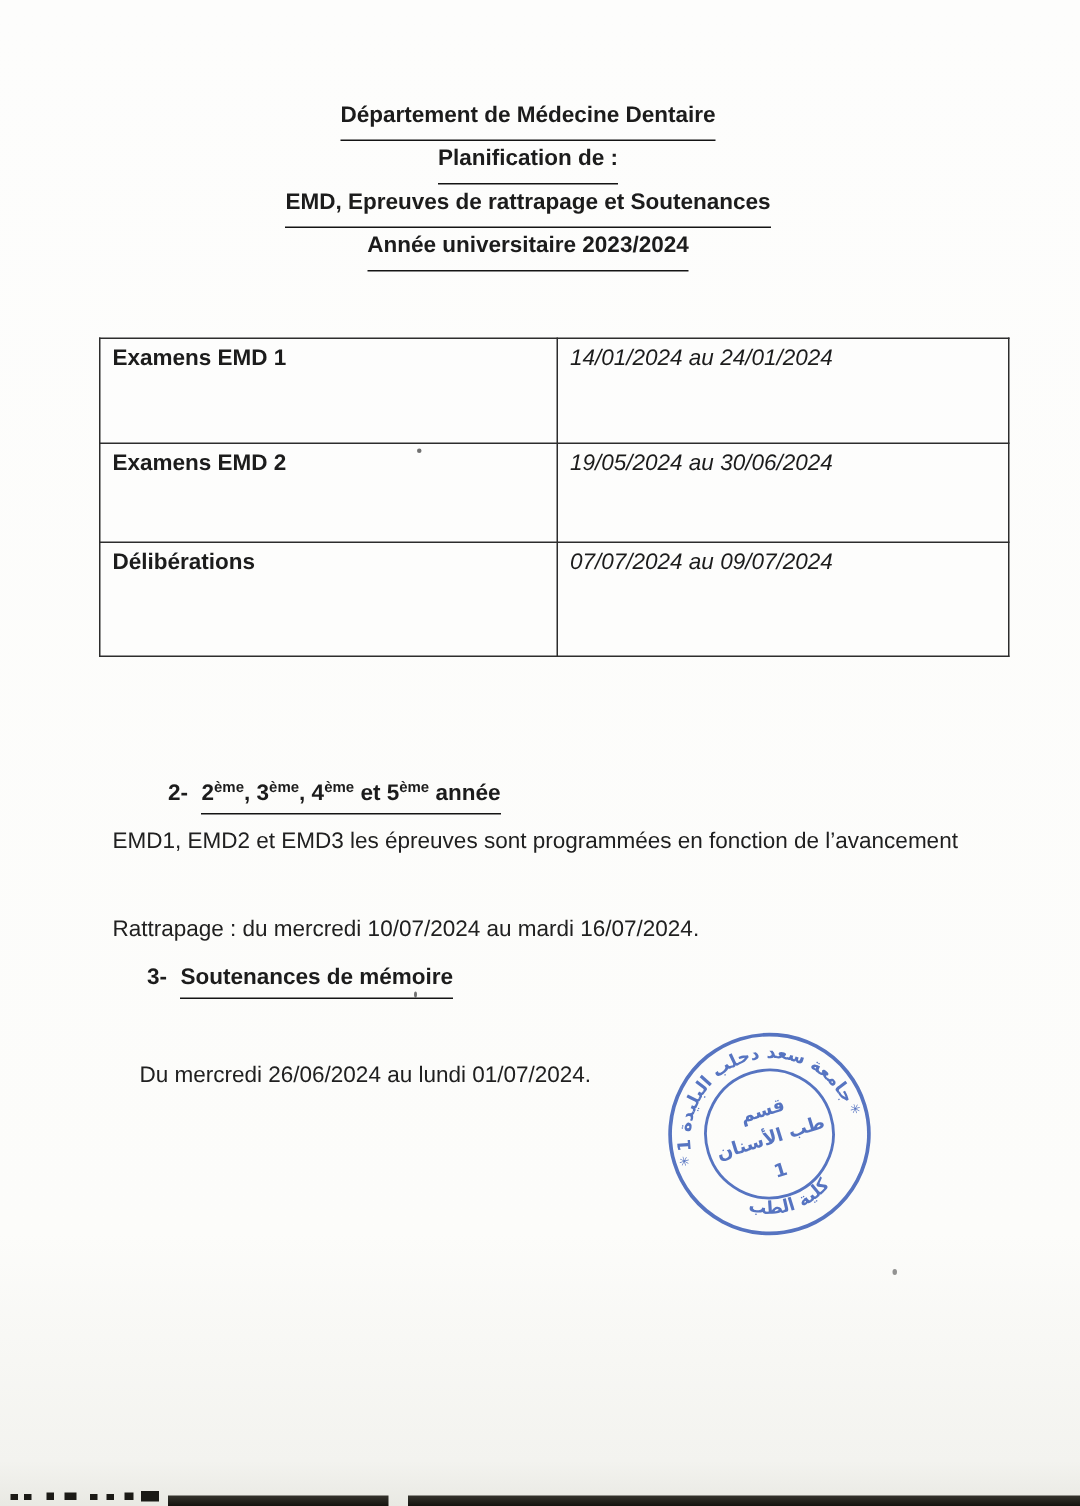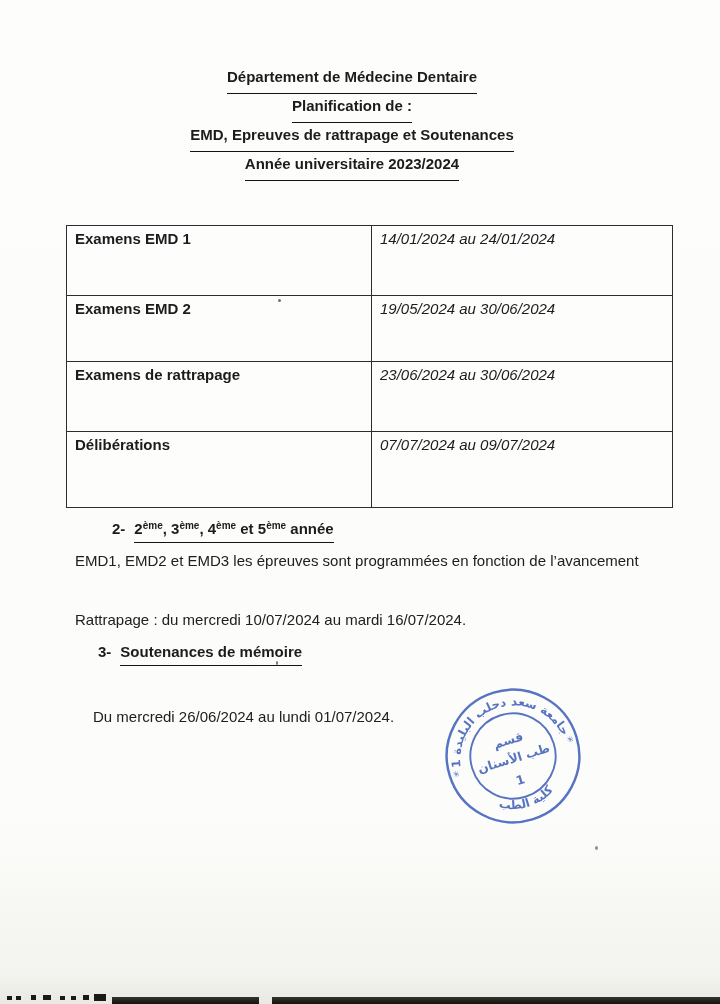--- a/index.html
+++ b/index.html
@@ -79,24 +79,20 @@
   <table class="abs sched">
     <tbody>
       <tr class="r1">
         <td class="cell-label">Examens EMD 1</td>
         <td class="cell-dates">14/01/2024 au 24/01/2024</td>
       </tr>
       <tr class="r2">
         <td class="cell-label">Examens EMD 2</td>
         <td class="cell-dates">19/05/2024 au 30/06/2024</td>
       </tr>
-      <tr class="r3">
-        <td class="cell-label">Examens de rattrapage</td>
-        <td class="cell-dates">23/06/2024 au 30/06/2024</td>
-      </tr>
       <tr class="r4">
         <td class="cell-label">Délibérations</td>
         <td class="cell-dates">07/07/2024 au 09/07/2024</td>
       </tr>
     </tbody>
   </table>
 
   <div class="speck" style="left:278px;top:299px;"></div>
   <div class="speck" style="left:276px;top:661px;width:2px;height:4px;"></div>
   <div class="speck" style="left:595px;top:846px;width:3px;height:4px;opacity:.6;"></div>

